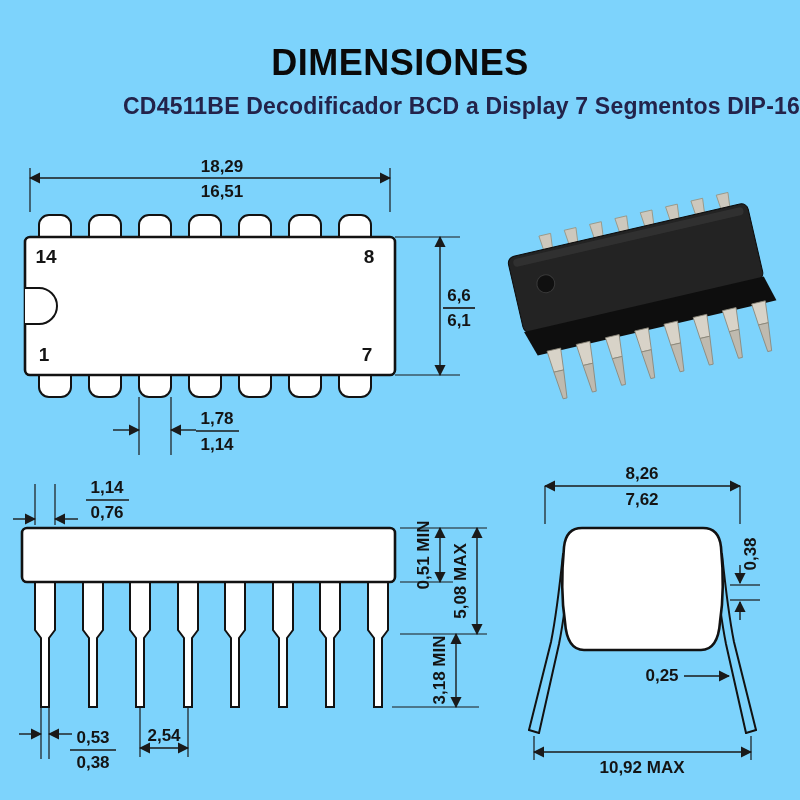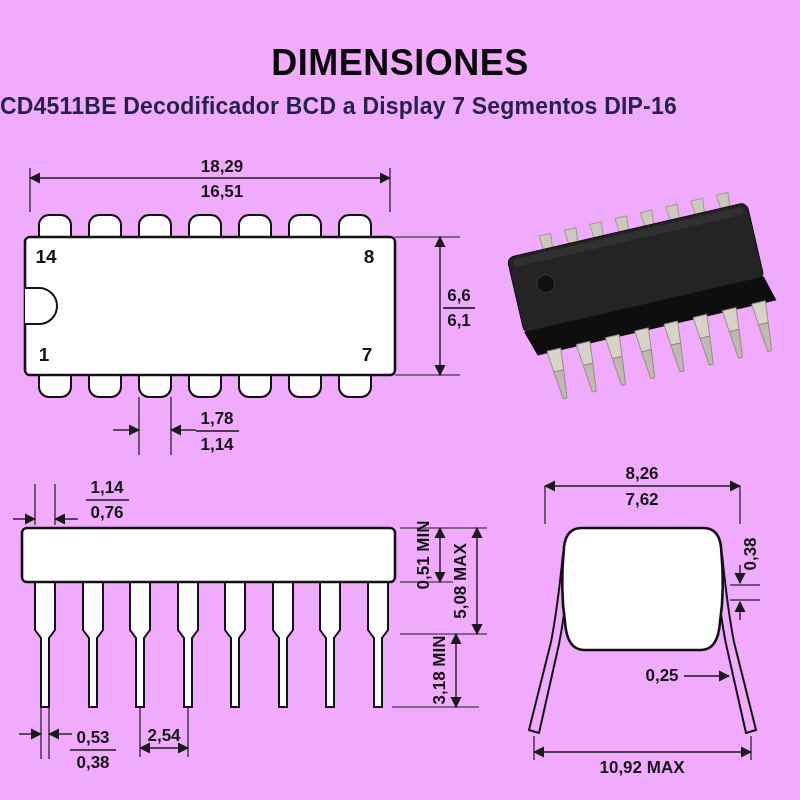--- a/index.html
+++ b/index.html
@@ -1,20 +1,20 @@
 <!DOCTYPE html>
 <html><head>
 <meta charset="utf-8">
 <style>
   html,body{margin:0;padding:0;background:#fff;}
-  .page{position:relative;width:800px;height:800px;background:#f0abfc;overflow:hidden;
+  .page{position:relative;width:800px;height:800px;background:#7dd3fc;overflow:hidden;
         font-family:"Liberation Sans",sans-serif;}
   .title{position:absolute;top:42px;left:0;width:100%;text-align:center;
          font-size:36px;font-weight:800;letter-spacing:.5px;color:#0a0a0a;}
-  .subtitle{position:absolute;top:93px;left:0;width:100%;text-align:left;
+  .subtitle{position:absolute;top:93px;left:0;width:100%;text-align:right;
             font-size:23px;font-weight:800;color:#23234a;letter-spacing:.2px;}
   svg{position:absolute;overflow:visible;}
   .ext{stroke:#1a1a1a;stroke-width:1.2;fill:none;}
   .dim{stroke:#1a1a1a;stroke-width:1.4;fill:none;}
   .bar{stroke:#1a1a1a;stroke-width:1.7;}
   .part{fill:#ffffff;stroke:#121212;stroke-width:2;}
   .part2{fill:#ffffff;stroke:#121212;stroke-width:2.6;stroke-linejoin:round;}
   .lead{fill:none;stroke:#121212;stroke-width:2;stroke-linecap:round;}
   text.d{font-family:"Liberation Sans",sans-serif;font-size:17px;font-weight:600;fill:#141414;}
   text.pn{font-family:"Liberation Sans",sans-serif;font-size:19px;font-weight:600;fill:#141414;}

